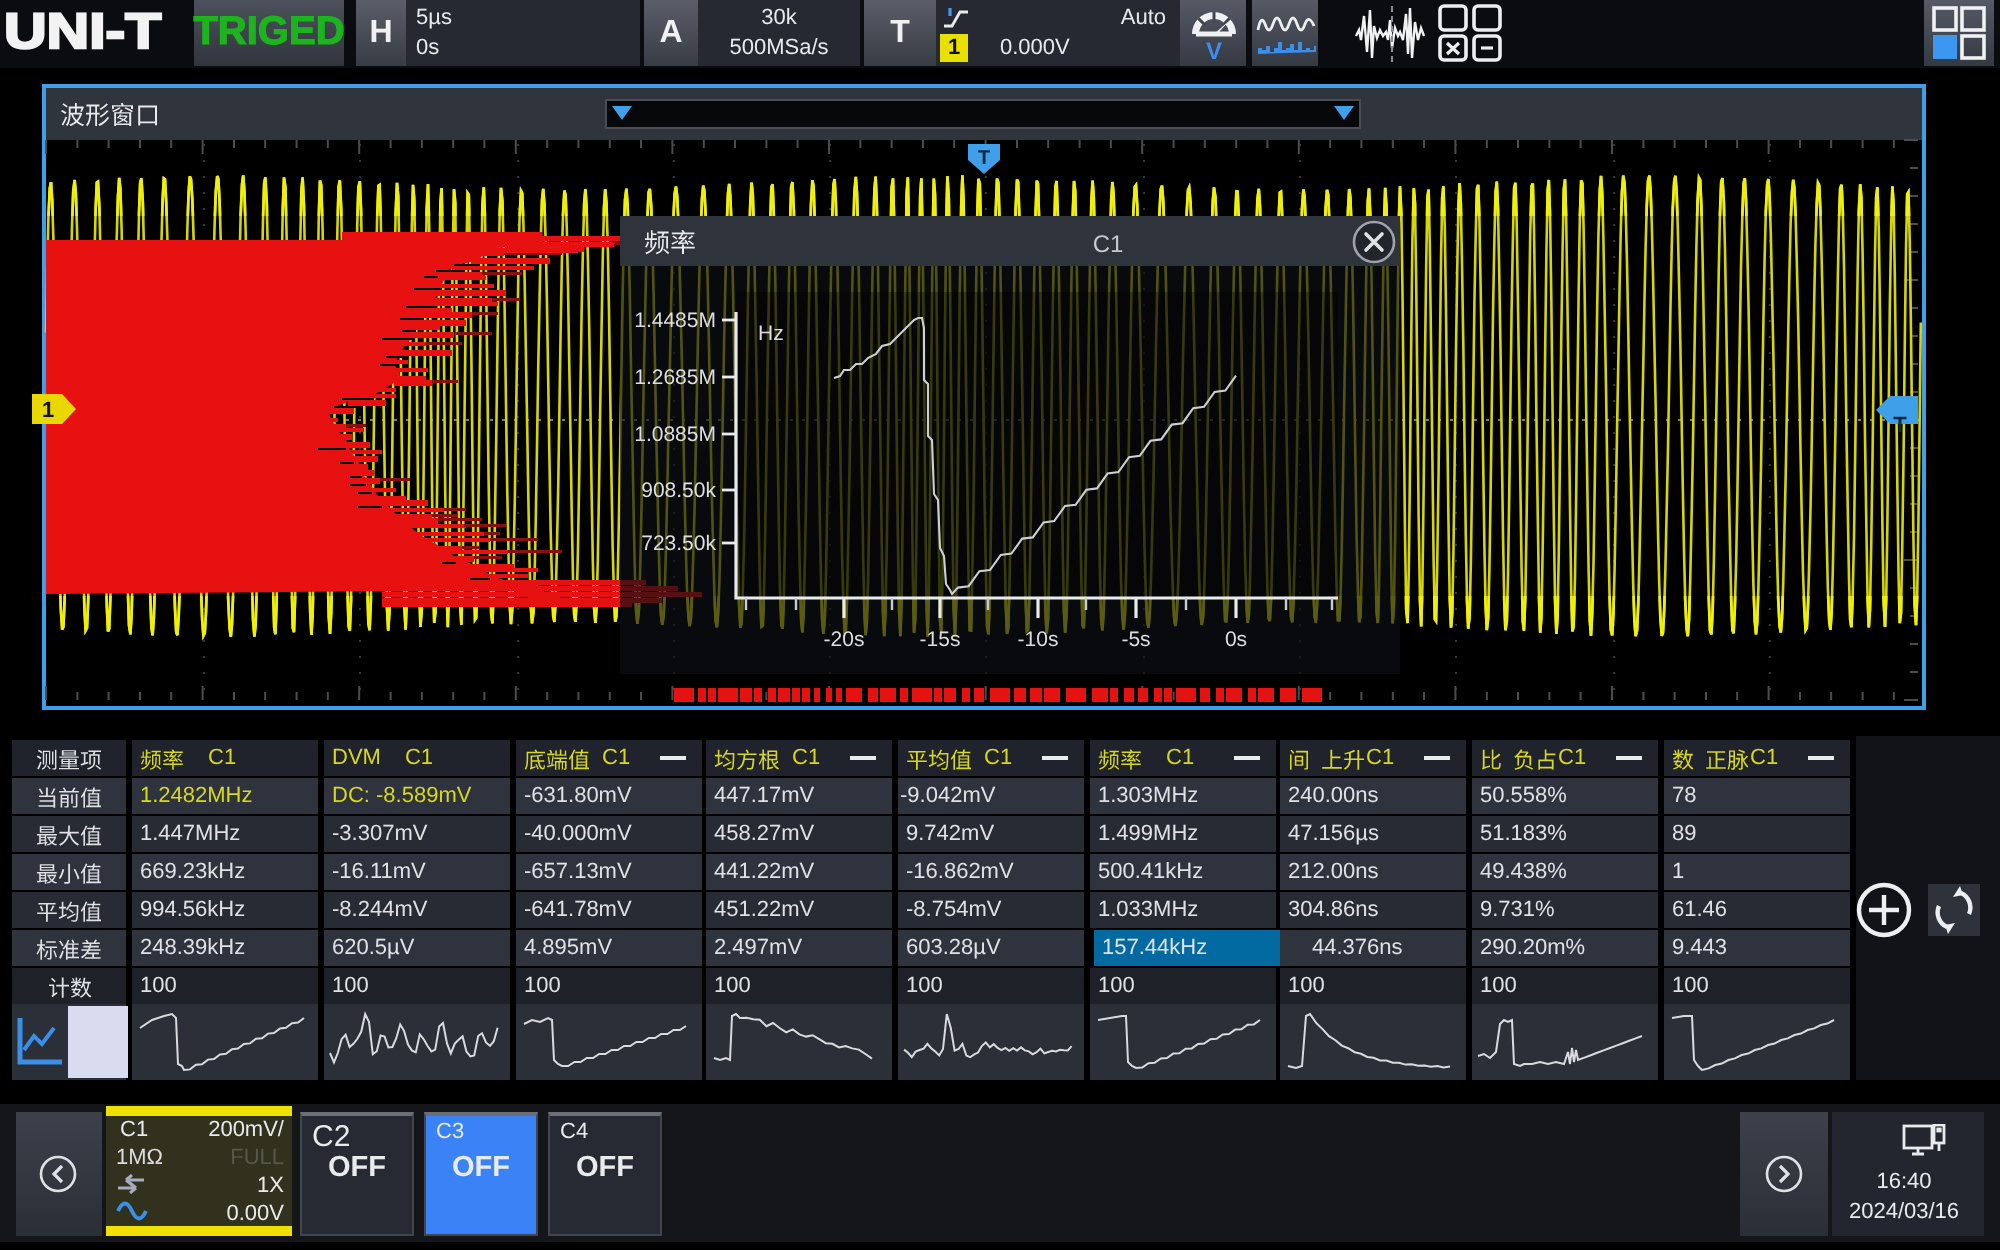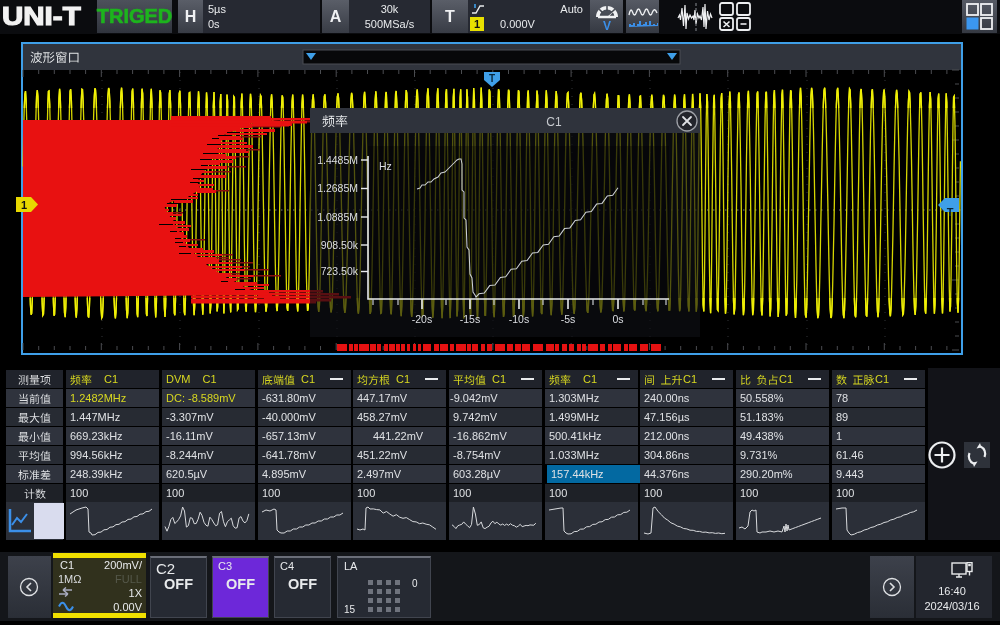--- a/index.html
+++ b/index.html
@@ -370,21 +370,21 @@
       </svg></div>
     <div style="position:absolute;left:353px;top:370px;width:93px;height:18px;background:#20232b;display:flex;align-items:center;padding-left:4px;box-sizing:border-box">
       <svg class="" style="" width="33" height="13" viewBox="0 -11.0 33 13.0">
         <path d="M5.3 -5.1C6.0 -4.5 6.9 -3.7 7.3 -3.3L7.8 -3.8C7.4 -4.3 6.5 -5.0 5.8 -5.5ZM4.4 -1.3 4.8 -0.5C5.9 -1.2 7.4 -2.0 8.8 -2.8L8.6 -3.4C7.1 -2.6 5.5 -1.8 4.4 -1.3ZM6.3 -9.2C5.8 -7.8 4.9 -6.4 3.9 -5.5C4.1 -5.3 4.4 -5.0 4.5 -4.8C5.0 -5.3 5.5 -6.0 5.9 -6.7H9.4C9.3 -2.2 9.2 -0.4 8.8 -0.0C8.7 0.1 8.5 0.1 8.3 0.1C8.0 0.1 7.3 0.1 6.5 0.1C6.7 0.3 6.8 0.6 6.8 0.8C7.5 0.9 8.2 0.9 8.6 0.9C9.0 0.8 9.3 0.7 9.5 0.4C9.9 -0.1 10.1 -1.9 10.2 -7.0C10.2 -7.2 10.2 -7.5 10.2 -7.5H6.3C6.6 -8.0 6.8 -8.5 7.0 -9.0ZM0.4 -1.4 0.7 -0.5C1.7 -1.0 3.1 -1.7 4.4 -2.4L4.2 -3.1L2.7 -2.4V-5.8H4.0V-6.6H2.7V-9.1H1.9V-6.6H0.5V-5.8H1.9V-2.0C1.3 -1.7 0.8 -1.5 0.4 -1.4Z M15.8 -9.0C16.1 -8.5 16.5 -7.8 16.6 -7.3H11.7V-6.5H14.8C14.6 -4.0 14.3 -1.2 11.5 0.3C11.7 0.4 12.0 0.7 12.1 0.9C14.2 -0.2 15.0 -2.0 15.4 -4.0H19.3C19.1 -1.5 18.9 -0.4 18.6 -0.1C18.5 -0.0 18.3 0.0 18.1 0.0C17.8 0.0 17.0 -0.0 16.2 -0.1C16.4 0.1 16.5 0.5 16.5 0.7C17.2 0.8 18.0 0.8 18.4 0.8C18.8 0.7 19.1 0.7 19.3 0.4C19.7 -0.1 20.0 -1.3 20.2 -4.4C20.2 -4.5 20.2 -4.8 20.2 -4.8H15.5C15.6 -5.4 15.6 -6.0 15.7 -6.5H21.3V-7.3H16.7L17.4 -7.7C17.3 -8.1 16.9 -8.8 16.6 -9.3Z M24.2 -9.2V-7.1H22.6V-6.3H24.2C23.8 -4.8 23.1 -3.1 22.4 -2.2C22.5 -2.0 22.7 -1.6 22.8 -1.4C23.3 -2.1 23.8 -3.3 24.2 -4.5V0.9H25.0V-4.8C25.3 -4.3 25.6 -3.6 25.8 -3.3L26.3 -3.8C26.1 -4.2 25.3 -5.4 25.0 -5.8V-6.3H26.3V-7.1H25.0V-9.2ZM30.8 -6.0V-4.6H27.5V-6.0ZM30.8 -6.7H27.5V-8.0H30.8ZM26.8 0.9C27.0 0.7 27.3 0.6 29.6 0.0C29.6 -0.2 29.5 -0.5 29.6 -0.7L27.5 -0.2V-3.9H28.6C29.2 -1.7 30.3 -0.0 32.0 0.8C32.2 0.6 32.4 0.3 32.6 0.1C31.7 -0.3 31.0 -0.9 30.4 -1.7C31.0 -2.0 31.7 -2.5 32.3 -3.0L31.7 -3.6C31.3 -3.2 30.6 -2.6 30.0 -2.3C29.7 -2.8 29.5 -3.3 29.3 -3.9H31.6V-8.8H26.7V-0.5C26.7 -0.1 26.6 0.1 26.4 0.2C26.5 0.3 26.7 0.7 26.8 0.9Z" fill="#d8d820"></path>
       </svg>
       <span style="color:#d8d820;font-size:11px;margin-left:6px">C1</span>
       <span style="position:absolute;right:8px;top:8px;width:13px;height:2px;background:#e8eaec"></span>
     </div>
     <div style="position:absolute;left:353px;top:389px;width:93px;height:18px;background:#2f333d;color:#dfe1e4;font-size:11px;display:flex;align-items:center;padding-left:4px;box-sizing:border-box;white-space:nowrap">447.17mV</div>
     <div style="position:absolute;left:353px;top:408px;width:93px;height:18px;background:#272b33;color:#dfe1e4;font-size:11px;display:flex;align-items:center;padding-left:4px;box-sizing:border-box;white-space:nowrap">458.27mV</div>
-    <div style="position:absolute;left:353px;top:427px;width:93px;height:18px;background:#2f333d;color:#dfe1e4;font-size:11px;display:flex;align-items:center;padding-left:20px;box-sizing:border-box;white-space:nowrap">441.22mV</div>
+    <div style="position:absolute;left:353px;top:427px;width:93px;height:18px;background:#2f333d;color:#dfe1e4;font-size:11px;display:flex;align-items:center;padding-left:4px;box-sizing:border-box;white-space:nowrap">441.22mV</div>
     <div style="position:absolute;left:353px;top:446px;width:93px;height:18px;background:#272b33;color:#dfe1e4;font-size:11px;display:flex;align-items:center;padding-left:4px;box-sizing:border-box;white-space:nowrap">451.22mV</div>
     <div style="position:absolute;left:353px;top:465px;width:93px;height:18px;background:#2f333d;color:#dfe1e4;font-size:11px;display:flex;align-items:center;padding-left:4px;box-sizing:border-box;white-space:nowrap">2.497mV</div>
     <div style="position:absolute;left:353px;top:484px;width:93px;height:18px;background:#1e2127;color:#dfe1e4;font-size:11px;display:flex;align-items:center;padding-left:4px;box-sizing:border-box;white-space:nowrap">100</div>
     <div style="position:absolute;left:353px;top:502px;width:93px;height:38px;background:#2b2f38"><svg width="88" height="36" viewBox="0 0 88 36">
         <path d="M4.0 27.0 L7.0 28.0 L10.0 27.0 L12.0 28.0 L13.0 6.0 L15.0 5.0 L17.0 7.0 L20.3 6.9 L23.6 7.6 L26.9 7.9 L30.2 11.1 L33.5 9.5 L36.8 12.0 L40.1 14.2 L43.4 12.7 L46.7 15.2 L50.0 16.3 L53.3 15.6 L56.6 17.6 L59.9 19.6 L63.2 19.9 L66.5 21.7 L69.8 21.0 L73.1 22.2 L76.4 22.8 L79.7 25.0 L83.0 27.3" stroke="#d8dadd" stroke-width="1" fill="none"></path>
       </svg></div>
     <div style="position:absolute;left:449px;top:370px;width:93px;height:18px;background:#20232b;display:flex;align-items:center;padding-left:4px;box-sizing:border-box">
       <svg class="" style="" width="33" height="13" viewBox="0 -11.0 33 13.0">
         <path d="M1.9 -6.9C2.3 -6.1 2.8 -5.0 2.9 -4.4L3.7 -4.7C3.6 -5.3 3.1 -6.4 2.7 -7.1ZM8.3 -7.2C8.0 -6.4 7.5 -5.3 7.1 -4.6L7.8 -4.4C8.2 -5.0 8.8 -6.1 9.2 -7.0ZM0.6 -3.8V-3.0H5.0V0.9H5.9V-3.0H10.4V-3.8H5.9V-7.7H9.8V-8.5H1.2V-7.7H5.0V-3.8Z M16.3 -5.1C17.0 -4.5 17.9 -3.7 18.3 -3.3L18.8 -3.8C18.4 -4.3 17.5 -5.0 16.8 -5.5ZM15.4 -1.3 15.8 -0.5C16.9 -1.2 18.4 -2.0 19.8 -2.8L19.6 -3.4C18.1 -2.6 16.5 -1.8 15.4 -1.3ZM17.3 -9.2C16.8 -7.8 15.9 -6.4 14.9 -5.5C15.1 -5.3 15.4 -5.0 15.5 -4.8C16.0 -5.3 16.5 -6.0 16.9 -6.7H20.4C20.3 -2.2 20.2 -0.4 19.8 -0.0C19.7 0.1 19.5 0.1 19.3 0.1C19.0 0.1 18.3 0.1 17.5 0.1C17.7 0.3 17.8 0.6 17.8 0.8C18.5 0.9 19.2 0.9 19.6 0.9C20.0 0.8 20.3 0.7 20.5 0.4C20.9 -0.1 21.1 -1.9 21.2 -7.0C21.2 -7.2 21.2 -7.5 21.2 -7.5H17.3C17.6 -8.0 17.8 -8.5 18.0 -9.0ZM11.4 -1.4 11.7 -0.5C12.7 -1.0 14.1 -1.7 15.4 -2.4L15.2 -3.1L13.7 -2.4V-5.8H15.0V-6.6H13.7V-9.1H12.9V-6.6H11.5V-5.8H12.9V-2.0C12.3 -1.7 11.8 -1.5 11.4 -1.4Z M28.6 -9.2C28.6 -8.9 28.5 -8.5 28.4 -8.1H25.6V-7.4H28.3C28.2 -7.0 28.2 -6.7 28.1 -6.4H26.2V-0.2H25.1V0.6H32.5V-0.2H31.6V-6.4H28.9C28.9 -6.7 29.0 -7.0 29.1 -7.4H32.2V-8.1H29.3L29.5 -9.2ZM26.9 -0.2V-1.1H30.8V-0.2ZM26.9 -4.2H30.8V-3.2H26.9ZM26.9 -4.8V-5.7H30.8V-4.8ZM26.9 -2.6H30.8V-1.7H26.9ZM24.9 -9.2C24.3 -7.6 23.4 -5.9 22.4 -4.8C22.5 -4.6 22.7 -4.2 22.8 -4.0C23.1 -4.4 23.5 -4.8 23.7 -5.2V0.9H24.5V-6.5C25.0 -7.3 25.3 -8.1 25.7 -9.0Z" fill="#d8d820"></path>
       </svg>
@@ -420,21 +420,21 @@
       <svg class="" style="" width="38" height="13" viewBox="0 -11.0 38 13.0">
         <path d="M1.0 -6.8V0.9H1.8V-6.8ZM1.2 -8.7C1.7 -8.2 2.2 -7.5 2.5 -7.1L3.2 -7.5C2.9 -8.0 2.3 -8.6 1.8 -9.1ZM4.2 -3.2H6.8V-1.8H4.2ZM4.2 -5.4H6.8V-3.9H4.2ZM3.4 -6.1V-1.1H7.6V-6.1ZM3.9 -8.6V-7.8H9.2V-0.1C9.2 0.0 9.2 0.1 9.0 0.1C8.9 0.1 8.4 0.1 8.0 0.1C8.1 0.3 8.2 0.6 8.2 0.8C8.9 0.8 9.4 0.8 9.7 0.7C9.9 0.5 10.0 0.3 10.0 -0.1V-8.6Z M21.2 -9.1V-0.5H17.1V0.4H26.9V-0.5H22.1V-4.9H26.2V-5.7H22.1V-9.1Z M33.0 -9.1C31.9 -8.4 29.9 -7.8 28.2 -7.4C28.3 -7.2 28.4 -6.9 28.4 -6.7C29.1 -6.9 29.8 -7.1 30.5 -7.3V-4.8H28.1V-4.0H30.5C30.4 -2.4 30.0 -0.9 27.9 0.3C28.1 0.4 28.4 0.7 28.5 0.9C30.8 -0.4 31.3 -2.2 31.4 -4.0H34.7V0.9H35.6V-4.0H38.0V-4.8H35.6V-9.0H34.7V-4.8H31.4V-7.5C32.2 -7.8 33.0 -8.1 33.6 -8.4Z" fill="#d8d820"></path>
       </svg>
       <span style="color:#d8d820;font-size:11px;margin-left:1px">C1</span>
       <span style="position:absolute;right:8px;top:8px;width:13px;height:2px;background:#e8eaec"></span>
     </div>
     <div style="position:absolute;left:640px;top:389px;width:93px;height:18px;background:#2f333d;color:#dfe1e4;font-size:11px;display:flex;align-items:center;padding-left:4px;box-sizing:border-box;white-space:nowrap">240.00ns</div>
     <div style="position:absolute;left:640px;top:408px;width:93px;height:18px;background:#272b33;color:#dfe1e4;font-size:11px;display:flex;align-items:center;padding-left:4px;box-sizing:border-box;white-space:nowrap">47.156µs</div>
     <div style="position:absolute;left:640px;top:427px;width:93px;height:18px;background:#2f333d;color:#dfe1e4;font-size:11px;display:flex;align-items:center;padding-left:4px;box-sizing:border-box;white-space:nowrap">212.00ns</div>
     <div style="position:absolute;left:640px;top:446px;width:93px;height:18px;background:#272b33;color:#dfe1e4;font-size:11px;display:flex;align-items:center;padding-left:4px;box-sizing:border-box;white-space:nowrap">304.86ns</div>
-    <div style="position:absolute;left:640px;top:465px;width:93px;height:18px;background:#2f333d;color:#dfe1e4;font-size:11px;display:flex;align-items:center;padding-left:4px;box-sizing:border-box;white-space:nowrap">44.376ns</div>
+    <div style="position:absolute;left:640px;top:465px;width:93px;height:18px;background:#2f333d;color:#dfe1e4;font-size:11px;display:flex;align-items:center;padding-left:16px;box-sizing:border-box;white-space:nowrap">44.376ns</div>
     <div style="position:absolute;left:640px;top:484px;width:93px;height:18px;background:#1e2127;color:#dfe1e4;font-size:11px;display:flex;align-items:center;padding-left:4px;box-sizing:border-box;white-space:nowrap">100</div>
     <div style="position:absolute;left:640px;top:502px;width:93px;height:38px;background:#2b2f38"><svg width="88" height="36" viewBox="0 0 88 36">
         <path d="M4.0 31.0 L8.0 32.0 L11.0 31.0 L13.0 6.0 L15.0 5.0 L18.2 9.6 L21.4 12.7 L24.5 16.1 L27.7 18.1 L30.9 20.8 L34.1 22.1 L37.3 24.1 L40.5 24.9 L43.6 26.5 L46.8 26.9 L50.0 28.2 L53.2 28.3 L56.4 29.4 L59.5 29.4 L62.7 30.3 L65.9 30.1 L69.1 30.9 L72.3 30.7 L75.5 31.4 L78.6 31.0 L81.8 31.7 L85.0 31.3" stroke="#d8dadd" stroke-width="1" fill="none"></path>
       </svg></div>
     <div style="position:absolute;left:736px;top:370px;width:93px;height:18px;background:#20232b;display:flex;align-items:center;padding-left:4px;box-sizing:border-box">
       <svg class="" style="" width="38" height="13" viewBox="0 -11.0 38 13.0">
         <path d="M1.4 0.8C1.6 0.6 2.0 0.4 5.0 -0.5C5.0 -0.7 5.0 -1.1 5.0 -1.4L2.3 -0.5V-5.0H5.0V-5.8H2.3V-9.1H1.4V-0.8C1.4 -0.3 1.2 -0.0 1.0 0.1C1.1 0.2 1.3 0.6 1.4 0.8ZM5.9 -9.2V-1.0C5.9 0.3 6.2 0.6 7.2 0.6C7.4 0.6 8.7 0.6 8.9 0.6C10.0 0.6 10.3 -0.2 10.4 -2.4C10.1 -2.4 9.8 -2.6 9.6 -2.8C9.5 -0.7 9.4 -0.2 8.9 -0.2C8.6 -0.2 7.5 -0.2 7.3 -0.2C6.8 -0.2 6.7 -0.3 6.7 -0.9V-4.1C7.9 -4.8 9.3 -5.7 10.2 -6.5L9.5 -7.2C8.8 -6.5 7.8 -5.7 6.7 -5.0V-9.2Z M22.3 -1.0C23.7 -0.4 25.1 0.3 26.0 0.9L26.6 0.3C25.7 -0.2 24.2 -1.0 22.8 -1.5ZM21.7 -4.5C21.5 -1.8 21.0 -0.4 17.2 0.2C17.3 0.3 17.5 0.7 17.6 0.9C21.7 0.2 22.3 -1.5 22.5 -4.5ZM20.3 -7.6H23.1C22.9 -7.1 22.5 -6.5 22.2 -6.1H19.0C19.4 -6.6 19.9 -7.1 20.3 -7.6ZM20.3 -9.2C19.7 -8.1 18.6 -6.6 17.1 -5.6C17.3 -5.5 17.6 -5.2 17.7 -5.0C18.1 -5.3 18.4 -5.5 18.7 -5.8V-1.3H19.5V-5.3H24.7V-1.3H25.6V-6.1H23.1C23.5 -6.7 24.0 -7.3 24.3 -7.9L23.7 -8.3L23.6 -8.2H20.7C20.9 -8.5 21.1 -8.8 21.2 -9.1Z M29.2 -4.2V0.9H30.0V0.2H35.9V0.8H36.8V-4.2H33.2V-6.4H37.7V-7.2H33.2V-9.2H32.4V-4.2ZM30.0 -0.6V-3.4H35.9V-0.6Z" fill="#d8d820"></path>
       </svg>
       <span style="color:#d8d820;font-size:11px;margin-left:1px">C1</span>
       <span style="position:absolute;right:8px;top:8px;width:13px;height:2px;background:#e8eaec"></span>
@@ -498,48 +498,27 @@
     <div class="c1r" style="top:601px;color:#e8eaec">
       <span><svg width="16" height="11" viewBox="0 0 16 11">
           <path d="M1 5.5 Q4.5 -2 8 5.5 Q11.5 13 15 5.5" stroke="#3b8fe8" stroke-width="2" fill="none"></path>
         </svg></span>
       <span>0.00V</span>
     </div>
     <div style="position:absolute;left:150px;top:556px;width:57px;height:62px;background:#262a33;border:1px solid #41454f;border-top:2px solid #6a6e78;box-sizing:border-box;color:#e8eaec">
       <div style="position:absolute;left:5px;top:2px;font-size:15px">C2</div>
       <div style="position:absolute;left:0;top:18px;width:100%;text-align:center;font-weight:bold;font-size:14.5px">OFF</div>
     </div>
-    <div style="position:absolute;left:212px;top:556px;width:57px;height:62px;background:#6d28d9;border:1px solid #41454f;border-top:2px solid #6a6e78;box-sizing:border-box;color:#e8eaec">
+    <div style="position:absolute;left:212px;top:556px;width:57px;height:62px;background:#3b82f6;border:1px solid #41454f;border-top:2px solid #6a6e78;box-sizing:border-box;color:#e8eaec">
       <div style="position:absolute;left:5px;top:2px;font-size:11px">C3</div>
       <div style="position:absolute;left:0;top:18px;width:100%;text-align:center;font-weight:bold;font-size:14.5px">OFF</div>
     </div>
     <div style="position:absolute;left:274px;top:556px;width:57px;height:62px;background:#262a33;border:1px solid #41454f;border-top:2px solid #6a6e78;box-sizing:border-box;color:#e8eaec">
       <div style="position:absolute;left:5px;top:2px;font-size:11px">C4</div>
       <div style="position:absolute;left:0;top:18px;width:100%;text-align:center;font-weight:bold;font-size:14.5px">OFF</div>
-    </div>
-    <div style="position:absolute;left:337px;top:556px;width:94px;height:62px;background:#262a33;border:1px solid #41454f;border-top:2px solid #6a6e78;box-sizing:border-box;color:#e8eaec">
-      <div style="position:absolute;left:6px;top:2px;font-size:11px">LA</div>
-      <div style="position:absolute;left:30px;top:22px;width:5px;height:5px;background:#6f737d"></div>
-      <div style="position:absolute;left:39px;top:22px;width:5px;height:5px;background:#6f737d"></div>
-      <div style="position:absolute;left:48px;top:22px;width:5px;height:5px;background:#6f737d"></div>
-      <div style="position:absolute;left:57px;top:22px;width:5px;height:5px;background:#6f737d"></div>
-      <div style="position:absolute;left:30px;top:31px;width:5px;height:5px;background:#6f737d"></div>
-      <div style="position:absolute;left:39px;top:31px;width:5px;height:5px;background:#6f737d"></div>
-      <div style="position:absolute;left:48px;top:31px;width:5px;height:5px;background:#6f737d"></div>
-      <div style="position:absolute;left:57px;top:31px;width:5px;height:5px;background:#6f737d"></div>
-      <div style="position:absolute;left:30px;top:40px;width:5px;height:5px;background:#6f737d"></div>
-      <div style="position:absolute;left:39px;top:40px;width:5px;height:5px;background:#6f737d"></div>
-      <div style="position:absolute;left:48px;top:40px;width:5px;height:5px;background:#6f737d"></div>
-      <div style="position:absolute;left:57px;top:40px;width:5px;height:5px;background:#6f737d"></div>
-      <div style="position:absolute;left:30px;top:49px;width:5px;height:5px;background:#6f737d"></div>
-      <div style="position:absolute;left:39px;top:49px;width:5px;height:5px;background:#6f737d"></div>
-      <div style="position:absolute;left:48px;top:49px;width:5px;height:5px;background:#6f737d"></div>
-      <div style="position:absolute;left:57px;top:49px;width:5px;height:5px;background:#6f737d"></div>
-      <div style="position:absolute;left:74px;top:20px;font-size:10px">0</div>
-      <div style="position:absolute;left:6px;top:46px;font-size:10px">15</div>
     </div>
     <div style="position:absolute;left:870px;top:556px;width:44px;height:62px;background:linear-gradient(#3d414b,#2a2e36)"></div>
     <svg style="position:absolute;left:882px;top:577px" width="20" height="20" viewBox="0 0 20 20">
       <circle cx="10" cy="10" r="8.5" stroke="#dfe1e4" stroke-width="1.3" fill="none"></circle>
       <path d="M8 6 L12 10 L8 14" stroke="#dfe1e4" stroke-width="1.6" fill="none"></path>
     </svg>
     <div style="position:absolute;left:916px;top:556px;width:76px;height:62px;background:#23262e"></div>
     <svg style="position:absolute;left:951px;top:562px" width="22" height="18" viewBox="0 0 22 18">
       <g stroke="#e8eaec" stroke-width="1.4" fill="none">
         <rect x="1" y="1" width="14" height="11"></rect>

